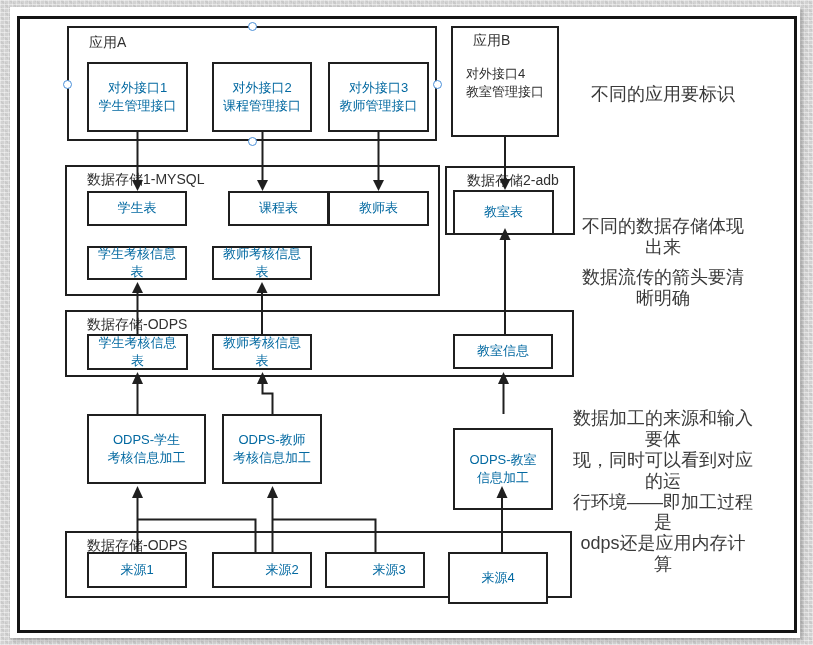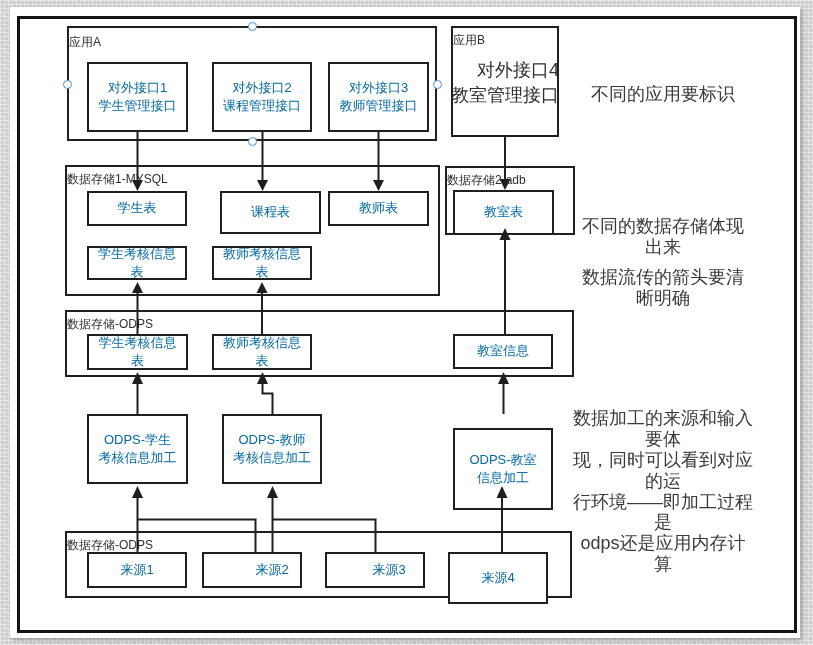--- a/index.html
+++ b/index.html
@@ -20,30 +20,30 @@
     background:#ffffff;box-shadow:2px 2px 4px rgba(0,0,0,.28);
   }
   .frame{
     position:absolute;left:17px;top:16px;width:780px;height:617px;
     border:3px solid #141414;box-sizing:border-box;
   }
   .container{
     position:absolute;background:#ffffff;border:2px solid #1f1f1f;box-sizing:border-box;
   }
   .container-label{
-    position:absolute;left:0;top:4px;font-size:12px;color:#303030;white-space:nowrap;
+    position:absolute;left:20px;top:4px;font-size:14px;color:#303030;white-space:nowrap;
   }
   .box{
     position:absolute;background:#ffffff;border:2px solid #1f1f1f;box-sizing:border-box;
     display:flex;align-items:center;justify-content:center;text-align:center;
     font-size:13px;line-height:1.4;color:#0369a1;white-space:pre-line;
   }
   .plain-text{
-    position:absolute;display:flex;align-items:center;justify-content:center;text-align:right;
-    font-size:18px;line-height:1.4;color:#2e2e2e;white-space:pre-line;
+    position:absolute;display:flex;align-items:center;justify-content:center;text-align:left;
+    font-size:13px;line-height:1.4;color:#2e2e2e;white-space:pre-line;
   }
   .annotation{
     position:absolute;font-size:18px;line-height:1.16;color:#3a3a3a;
     text-align:center;white-space:pre-line;
   }
   .connectors{position:absolute;left:0;top:0;pointer-events:none;}
   .connectors line,.connectors path{stroke:#1f1f1f;stroke-width:2;fill:none;}
   .connectors polygon{fill:#1f1f1f;stroke:none;}
   .handle{
     position:absolute;width:9px;height:9px;border-radius:50%;
@@ -71,53 +71,53 @@
 学生管理接口</div>
   <div class="box" style="left:212px;top:62px;width:100px;height:70px;">对外接口2
 课程管理接口</div>
   <div class="box" style="left:328px;top:62px;width:101px;height:70px;">对外接口3
 教师管理接口</div>
 
   <div class="container" style="left:65px;top:165px;width:375px;height:131px;">
     <span class="container-label">数据存储1-MYSQL</span>
   </div>
   <div class="box" style="left:87px;top:191px;width:100px;height:35px;">学生表</div>
-  <div class="box" style="left:220px;top:191px;width:101px;height:43px;">课程表</div>
+  <div class="box" style="left:228px;top:191px;width:101px;height:35px;">课程表</div>
   <div class="box" style="left:328px;top:191px;width:101px;height:35px;">教师表</div>
   <div class="box" style="left:87px;top:246px;width:100px;height:34px;">学生考核信息
 表</div>
   <div class="box" style="left:212px;top:246px;width:100px;height:34px;">教师考核信息
 表</div>
 
   <div class="container" style="left:445px;top:166px;width:130px;height:69px;">
     <span class="container-label">数据存储2-adb</span>
   </div>
   <div class="box" style="left:453px;top:190px;width:101px;height:45px;">教室表</div>
 
   <div class="container" style="left:65px;top:310px;width:509px;height:67px;">
     <span class="container-label">数据存储-ODPS</span>
   </div>
   <div class="box" style="left:87px;top:334px;width:101px;height:36px;">学生考核信息
 表</div>
   <div class="box" style="left:212px;top:334px;width:100px;height:36px;">教师考核信息
 表</div>
   <div class="box" style="left:453px;top:334px;width:100px;height:35px;">教室信息</div>
 
-  <div class="box" style="left:87px;top:414px;width:101px;height:70px;text-align:center;">ODPS-学生
+  <div class="box" style="left:87px;top:414px;width:119px;height:70px;text-align:center;">ODPS-学生
 考核信息加工</div>
   <div class="box" style="left:222px;top:414px;width:100px;height:70px;">ODPS-教师
 考核信息加工</div>
   <div class="box" style="left:453px;top:428px;width:100px;height:82px;">ODPS-教室
 信息加工</div>
 
   <div class="container" style="left:65px;top:531px;width:507px;height:67px;">
     <span class="container-label">数据存储-ODPS</span>
   </div>
   <div class="box" style="left:87px;top:552px;width:100px;height:36px;">来源1</div>
-  <div class="box" style="left:202px;top:552px;width:100px;height:36px;padding-left:40px;">来源2</div>
+  <div class="box" style="left:212px;top:552px;width:100px;height:36px;padding-left:40px;">来源2</div>
   <div class="box" style="left:325px;top:552px;width:100px;height:36px;padding-left:28px;">来源3</div>
   <div class="box" style="left:448px;top:552px;width:100px;height:52px;">来源4</div>
 
   <svg class="connectors" width="813" height="645">
     <g>
       <line x1="137.5" y1="132" x2="137.5" y2="181"></line>
       <polygon points="132,180 143,180 137.5,191"></polygon>
     </g>
     <g>
       <line x1="262.5" y1="132" x2="262.5" y2="181"></line>

